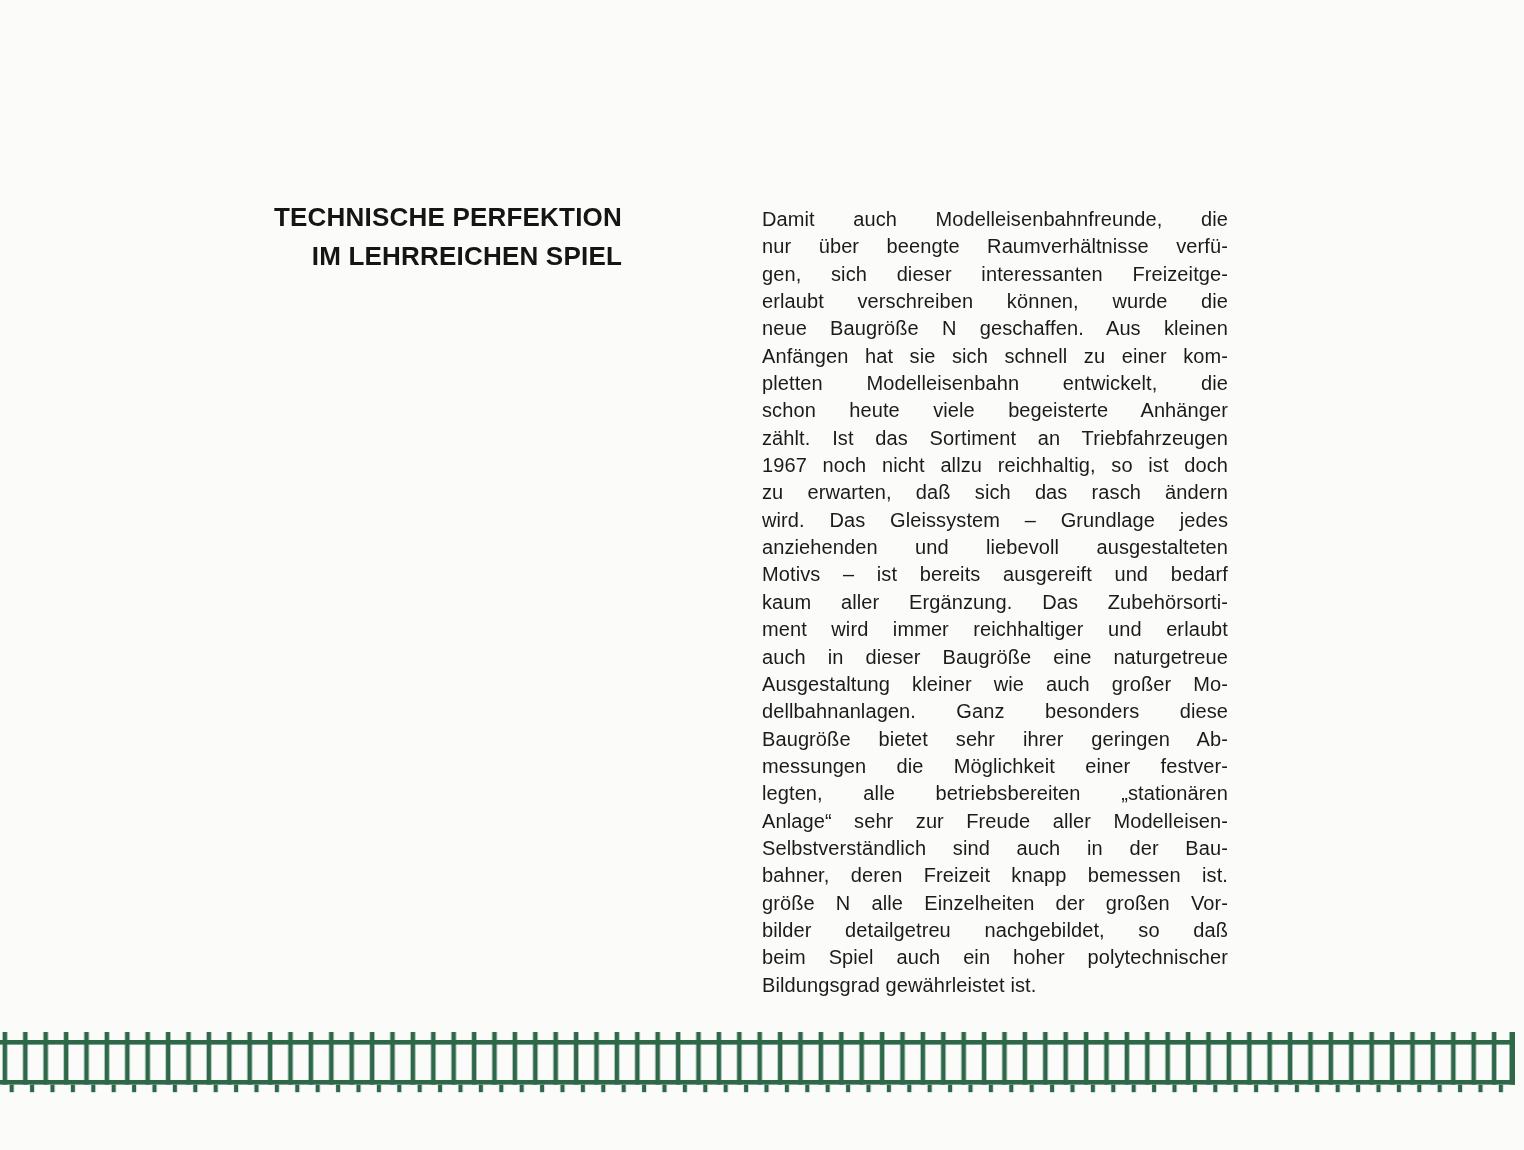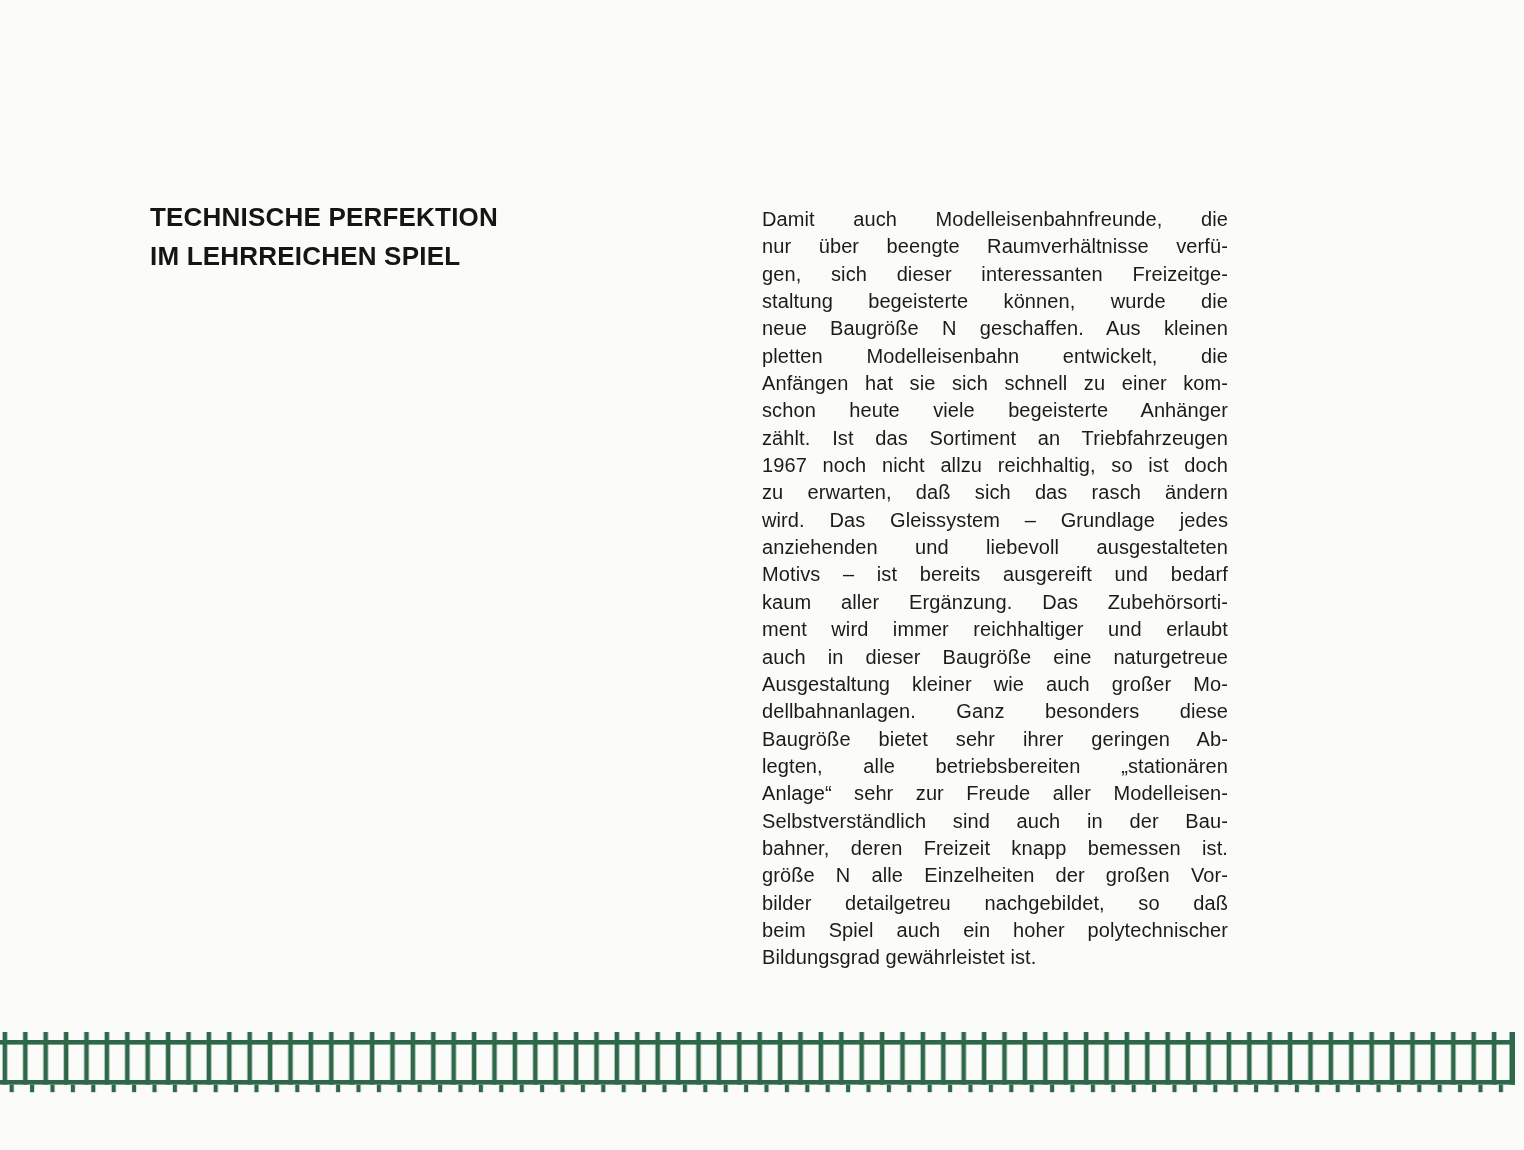--- a/index.html
+++ b/index.html
@@ -15,20 +15,21 @@
     font-family: "Liberation Sans", sans-serif;
     color: #1b1b1a;
   }
   
   .heading {
     position: absolute;
     left: 150px;
     top: 198px;
     width: 472px;
     margin: 0;
+    text-align: right;
     font-size: 26px;
     font-weight: 700;
     line-height: 39px;
     letter-spacing: 0.2px;
     color: #151513;
   }
   .heading .h-line {
     display: block;
     white-space: nowrap;
   }
@@ -71,37 +72,38 @@
 
   <h1 class="heading">
     <span class="h-line">TECHNISCHE PERFEKTION</span>
     <span class="h-line">IM LEHRREICHEN SPIEL</span>
   </h1>
 
   <div class="body-col">
       <div class="b-line">Damit auch Modelleisenbahnfreunde, die</div>
       <div class="b-line">nur über beengte Raumverhältnisse verfü-</div>
       <div class="b-line">gen, sich dieser interessanten Freizeitge-</div>
-      <div class="b-line">staltung begeisterte können, wurde die</div>
+      <div class="b-line">erlaubt verschreiben können, wurde die</div>
       <div class="b-line">neue Baugröße N geschaffen. Aus kleinen</div>
+      <div class="b-line">Anfängen hat sie sich schnell zu einer kom-</div>
       <div class="b-line">pletten Modelleisenbahn entwickelt, die</div>
-      <div class="b-line">Anfängen hat sie sich schnell zu einer kom-</div>
       <div class="b-line">schon heute viele begeisterte Anhänger</div>
       <div class="b-line">zählt. Ist das Sortiment an Triebfahrzeugen</div>
       <div class="b-line">1967 noch nicht allzu reichhaltig, so ist doch</div>
       <div class="b-line">zu erwarten, daß sich das rasch ändern</div>
       <div class="b-line">wird. Das Gleissystem – Grundlage jedes</div>
       <div class="b-line">anziehenden und liebevoll ausgestalteten</div>
       <div class="b-line">Motivs – ist bereits ausgereift und bedarf</div>
       <div class="b-line">kaum aller Ergänzung. Das Zubehörsorti-</div>
       <div class="b-line">ment wird immer reichhaltiger und erlaubt</div>
       <div class="b-line">auch in dieser Baugröße eine naturgetreue</div>
       <div class="b-line">Ausgestaltung kleiner wie auch großer Mo-</div>
       <div class="b-line">dellbahnanlagen. Ganz besonders diese</div>
       <div class="b-line">Baugröße bietet sehr ihrer geringen Ab-</div>
+      <div class="b-line">messungen die Möglichkeit einer festver-</div>
       <div class="b-line">legten, alle betriebsbereiten „stationären</div>
       <div class="b-line">Anlage“ sehr zur Freude aller Modelleisen-</div>
       <div class="b-line">Selbstverständlich sind auch in der Bau-</div>
       <div class="b-line">bahner, deren Freizeit knapp bemessen ist.</div>
       <div class="b-line">größe N alle Einzelheiten der großen Vor-</div>
       <div class="b-line">bilder detailgetreu nachgebildet, so daß</div>
       <div class="b-line">beim Spiel auch ein hoher polytechnischer</div>
       <div class="b-line last">Bildungsgrad gewährleistet ist.</div>
     </div>
 

